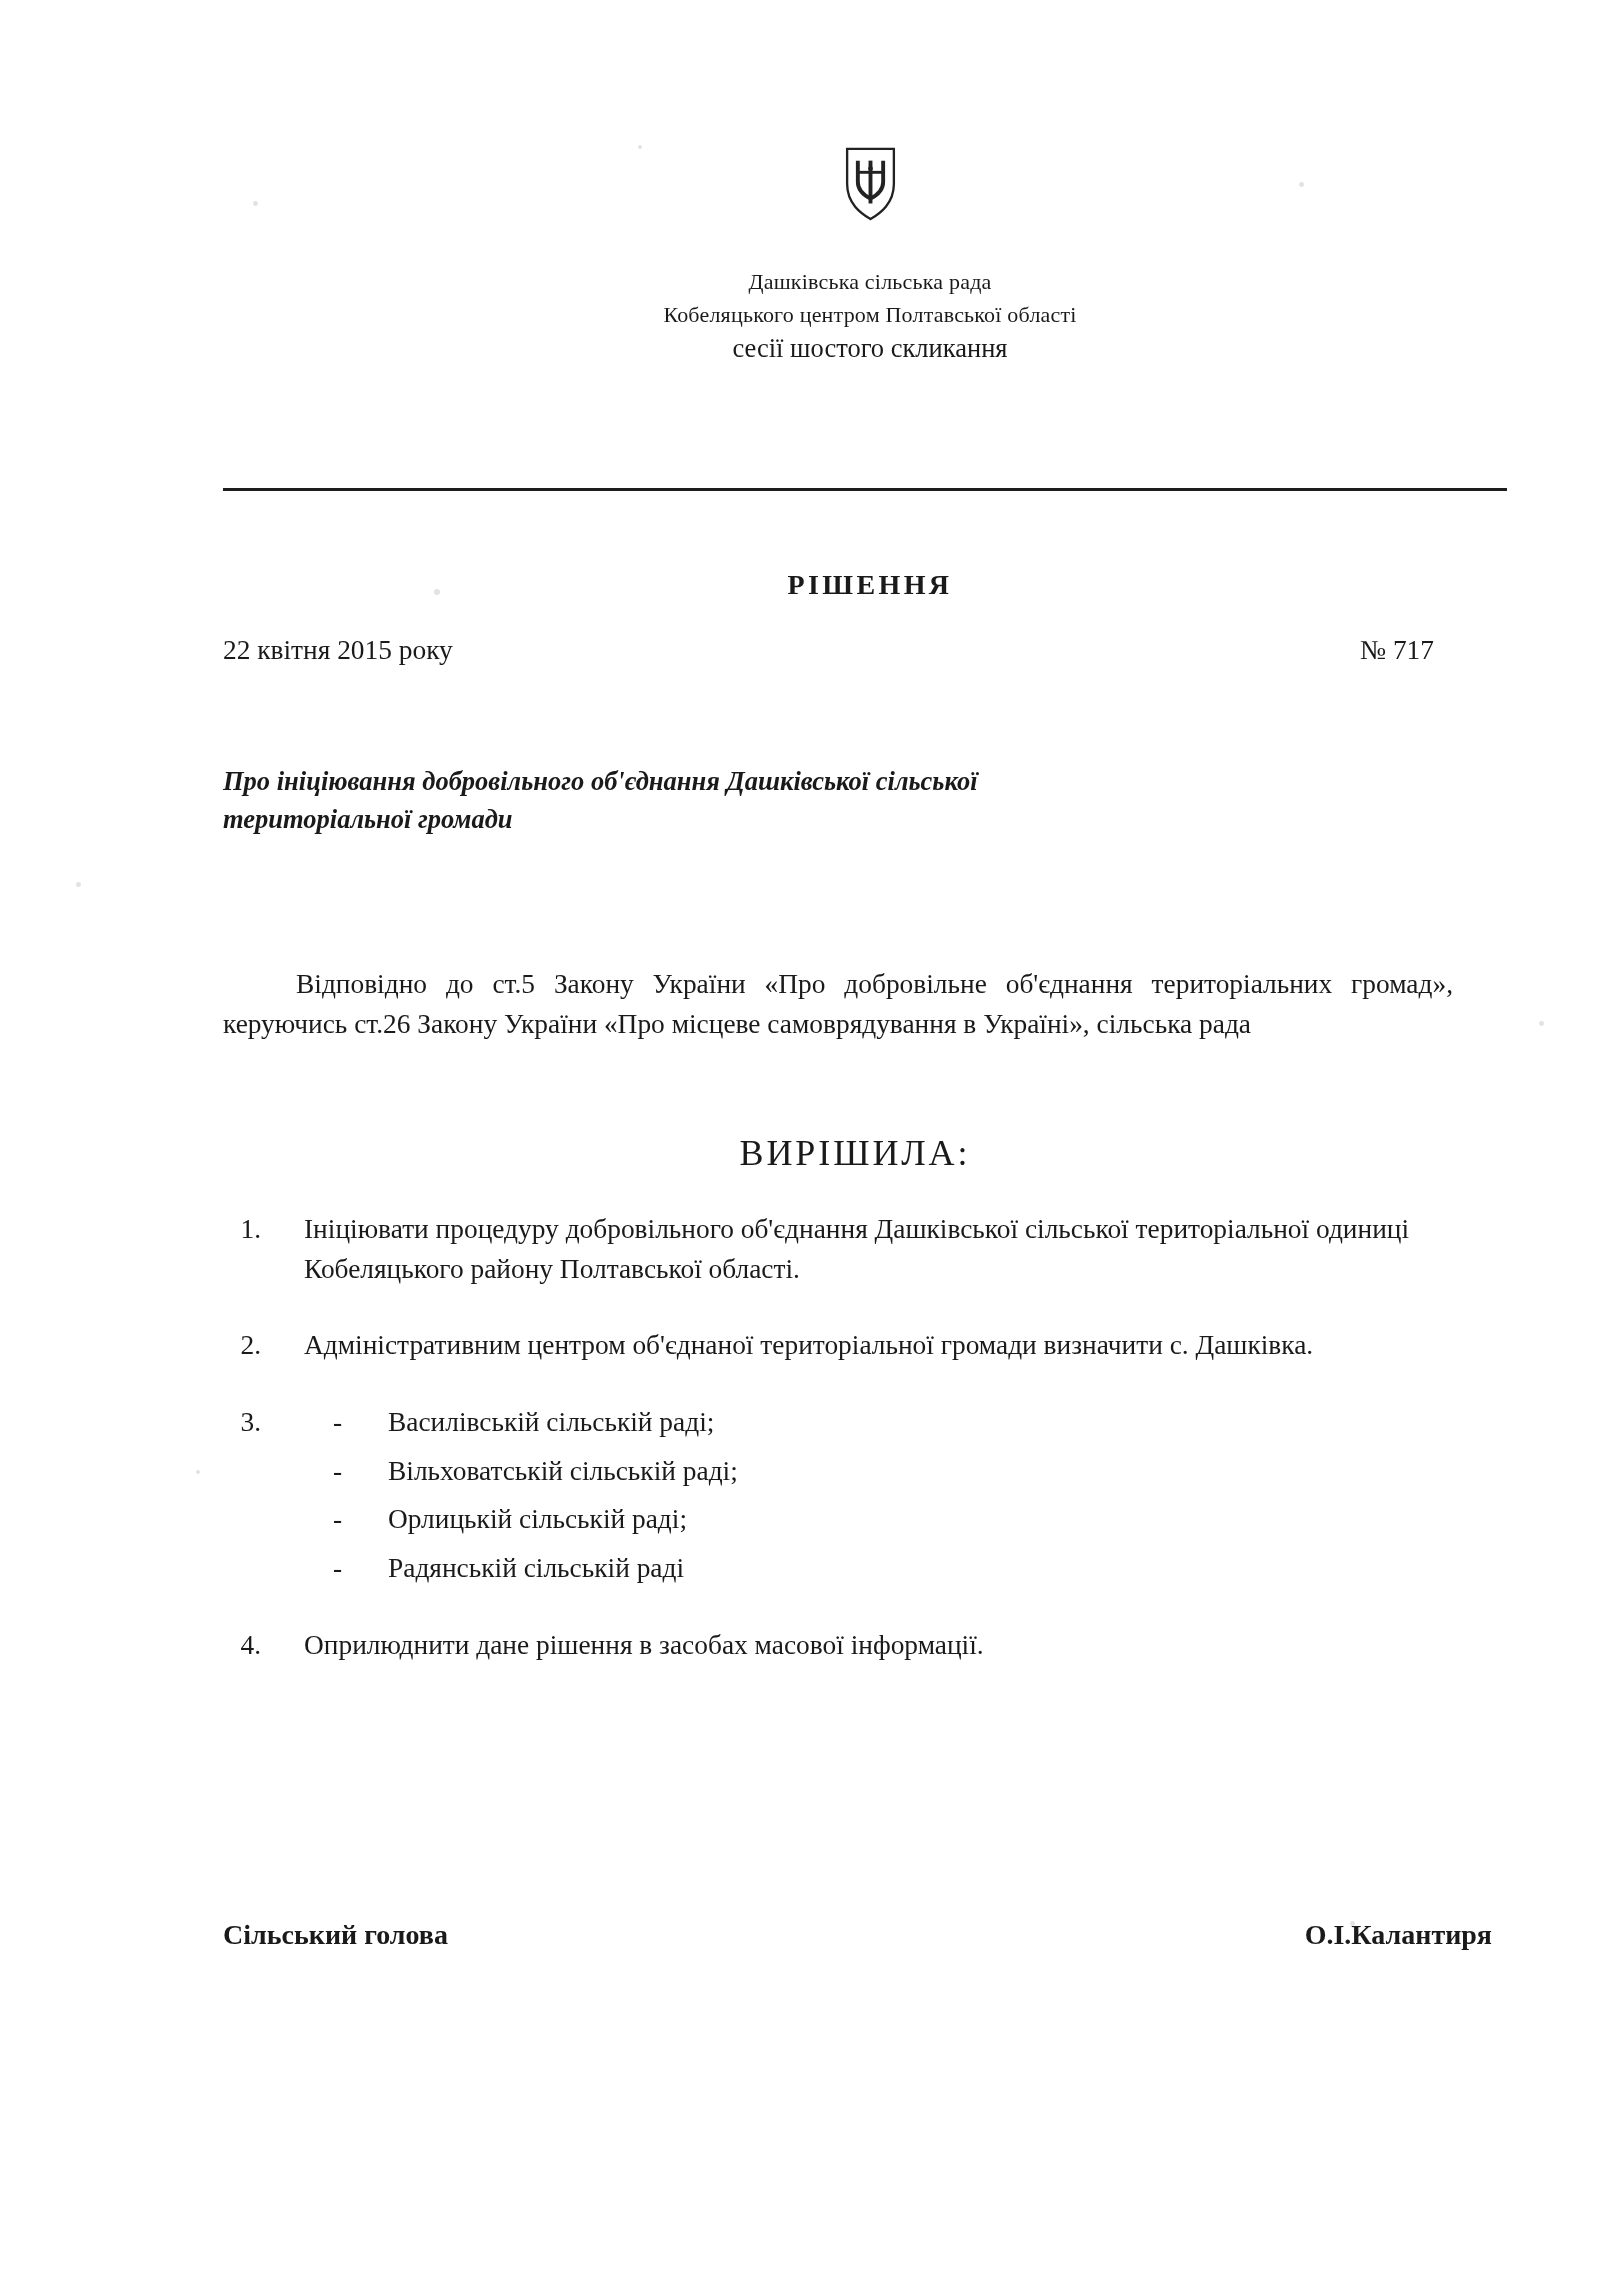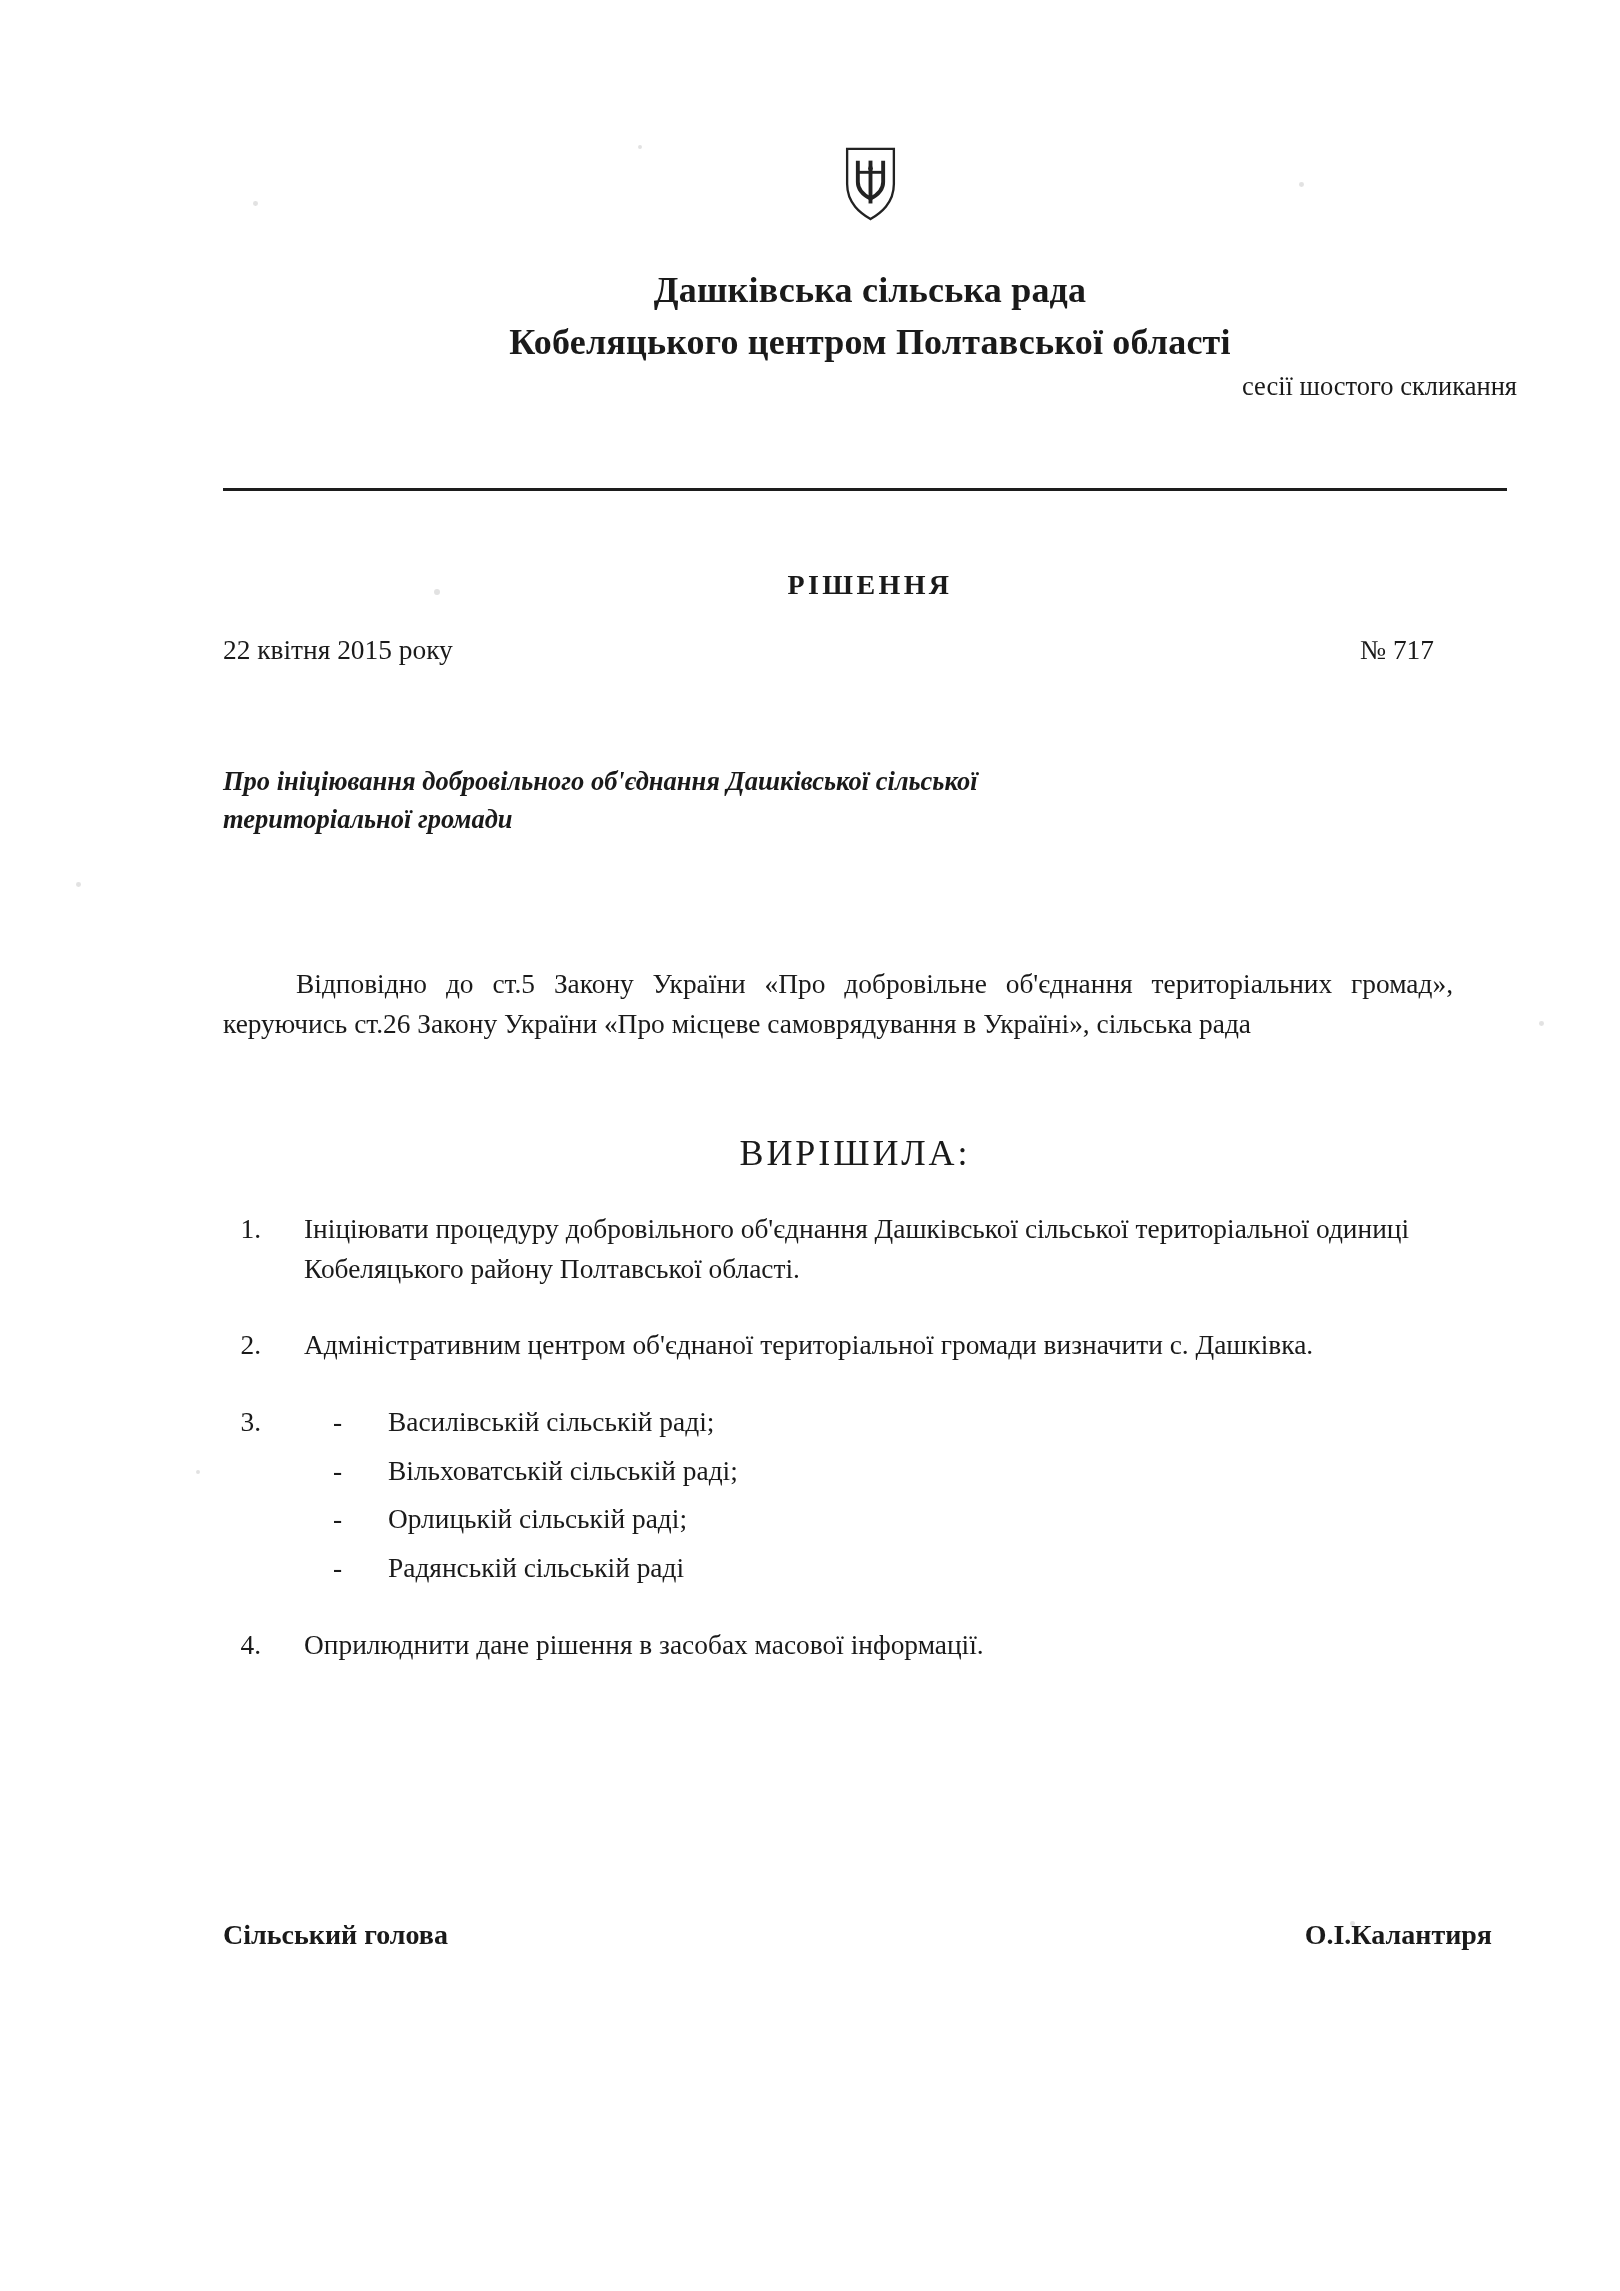--- a/index.html
+++ b/index.html
@@ -47,32 +47,32 @@
   .header {
     position: absolute;
     left: 0;
     top: 267px;
     width: 1294px;
     text-align: center;
     line-height: 1.33;
   }
   .header .line1,
   .header .line2 {
-    font-weight: bold;
-    font-size: 36px;
+    font-weight: normal;
+    font-size: 22px;
     letter-spacing: 0.2px;
   }
   .header .line3,
   .header .line4 {
     font-weight: normal;
     font-size: 26.5px;
   }
   .header .line2 { margin-top: 3.9px; }
   .header .line3 { margin-top: 5.9px; }
-  .header .line4 { margin-top: 2px; text-align: right; }
+  .header .line4 { margin-top: 2px; }
 
   .rule {
     position: absolute;
     left: 0px;
     top: 488px;
     width: 1284px;
     height: 2.9px;
     background: #1d1d1d;
   }
 

